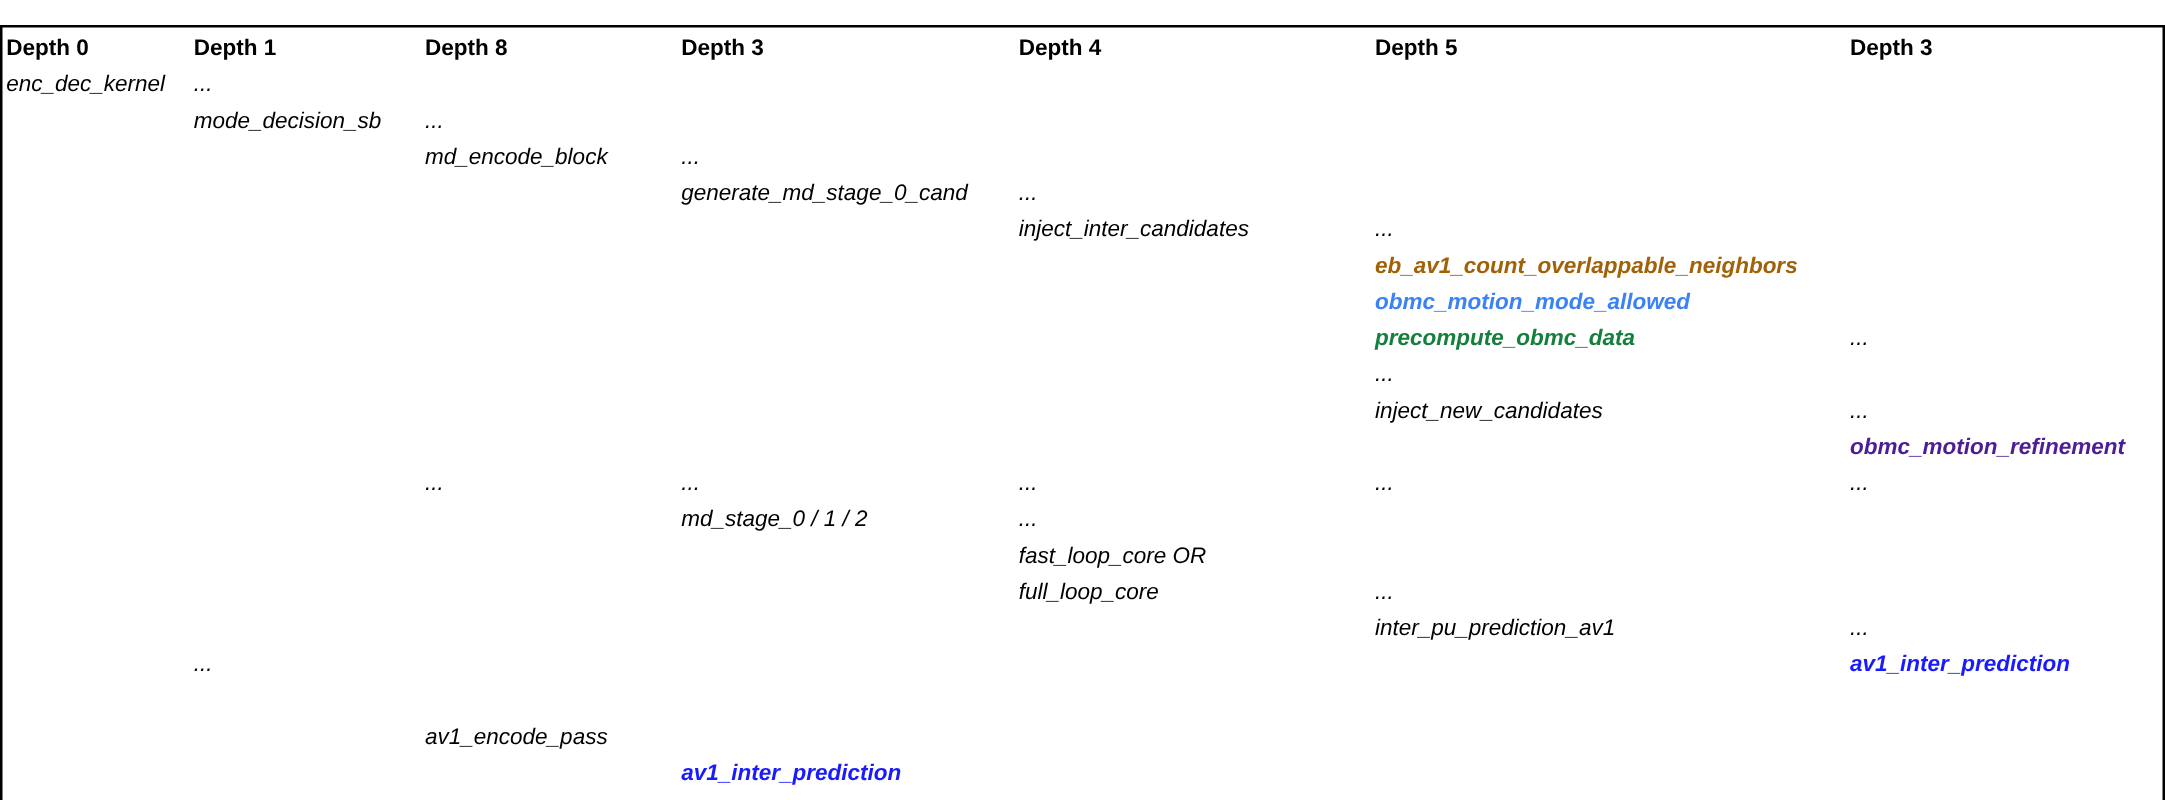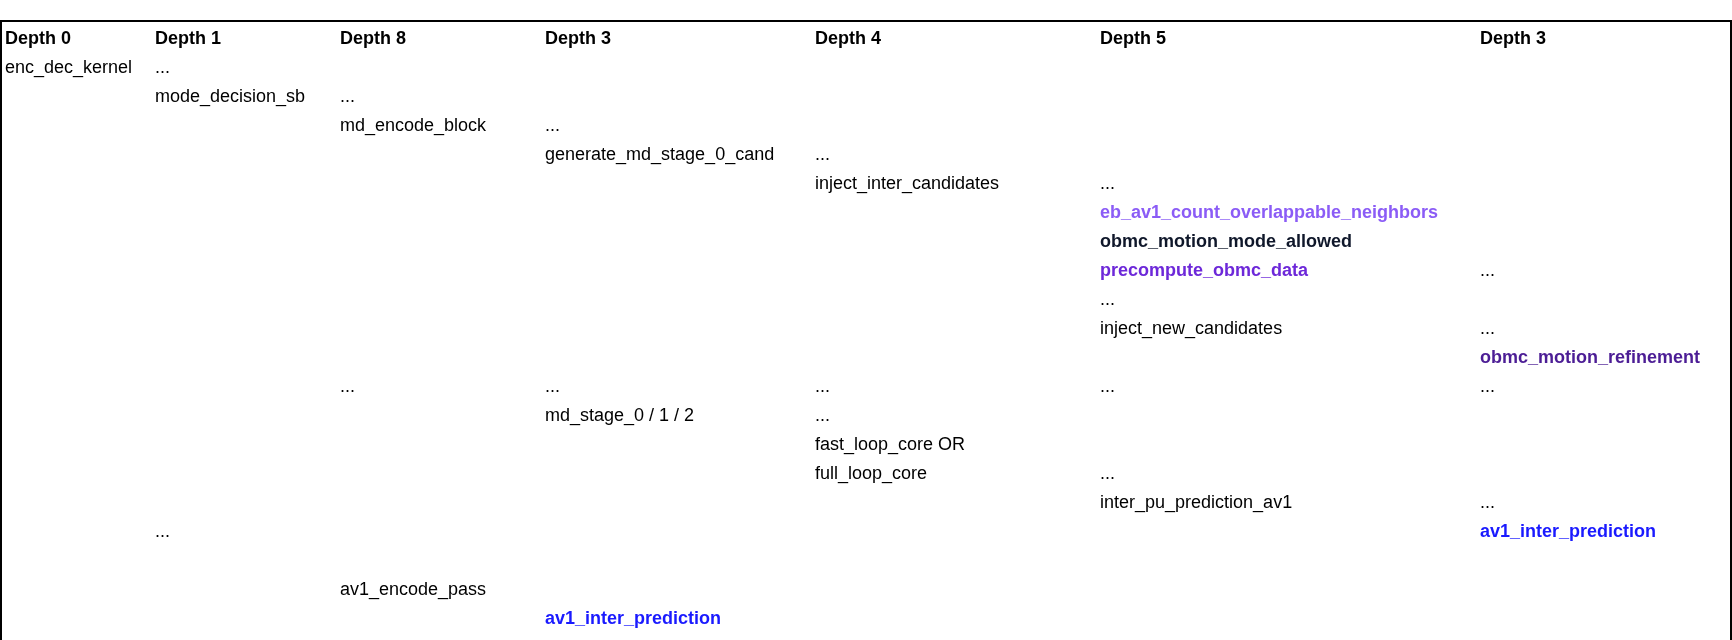--- a/index.html
+++ b/index.html
@@ -30,20 +30,21 @@
     height: 29px;
     line-height: 29px;
     white-space: nowrap;
     overflow: visible;
   }
   .cell.header {
     font-weight: bold;
   }
   .cell.fn {
     font-weight: normal;
+    font-style: italic;
   }
   .cell.colored {
     font-weight: bold;
   }
 </style>
 </head>
 <body>
 
 <div class="page">
   <div class="tree-table" id="tree-table">
@@ -87,35 +88,35 @@
       <div class="cell"></div>
       <div class="cell"></div>
       <div class="cell fn">inject_inter_candidates</div>
       <div class="cell fn">...</div>
       <div class="cell"></div>
       <div class="cell"></div>
       <div class="cell"></div>
       <div class="cell"></div>
       <div class="cell"></div>
       <div class="cell"></div>
-      <div class="cell fn colored" style="color: #8b5cf6;">eb_av1_count_overlappable_neighbors</div>
-      <div class="cell"></div>
-      <div class="cell"></div>
-      <div class="cell"></div>
-      <div class="cell"></div>
-      <div class="cell"></div>
-      <div class="cell"></div>
-      <div class="cell fn colored" style="color: #0f172a;">obmc_motion_mode_allowed</div>
-      <div class="cell"></div>
-      <div class="cell"></div>
-      <div class="cell"></div>
-      <div class="cell"></div>
-      <div class="cell"></div>
-      <div class="cell"></div>
-      <div class="cell fn colored" style="color: #6d28d9;">precompute_obmc_data</div>
+      <div class="cell fn colored" style="color: #a16207;">eb_av1_count_overlappable_neighbors</div>
+      <div class="cell"></div>
+      <div class="cell"></div>
+      <div class="cell"></div>
+      <div class="cell"></div>
+      <div class="cell"></div>
+      <div class="cell"></div>
+      <div class="cell fn colored" style="color: #3b82f6;">obmc_motion_mode_allowed</div>
+      <div class="cell"></div>
+      <div class="cell"></div>
+      <div class="cell"></div>
+      <div class="cell"></div>
+      <div class="cell"></div>
+      <div class="cell"></div>
+      <div class="cell fn colored" style="color: #15803d;">precompute_obmc_data</div>
       <div class="cell fn">...</div>
       <div class="cell"></div>
       <div class="cell"></div>
       <div class="cell"></div>
       <div class="cell"></div>
       <div class="cell"></div>
       <div class="cell fn">...</div>
       <div class="cell"></div>
       <div class="cell"></div>
       <div class="cell"></div>

